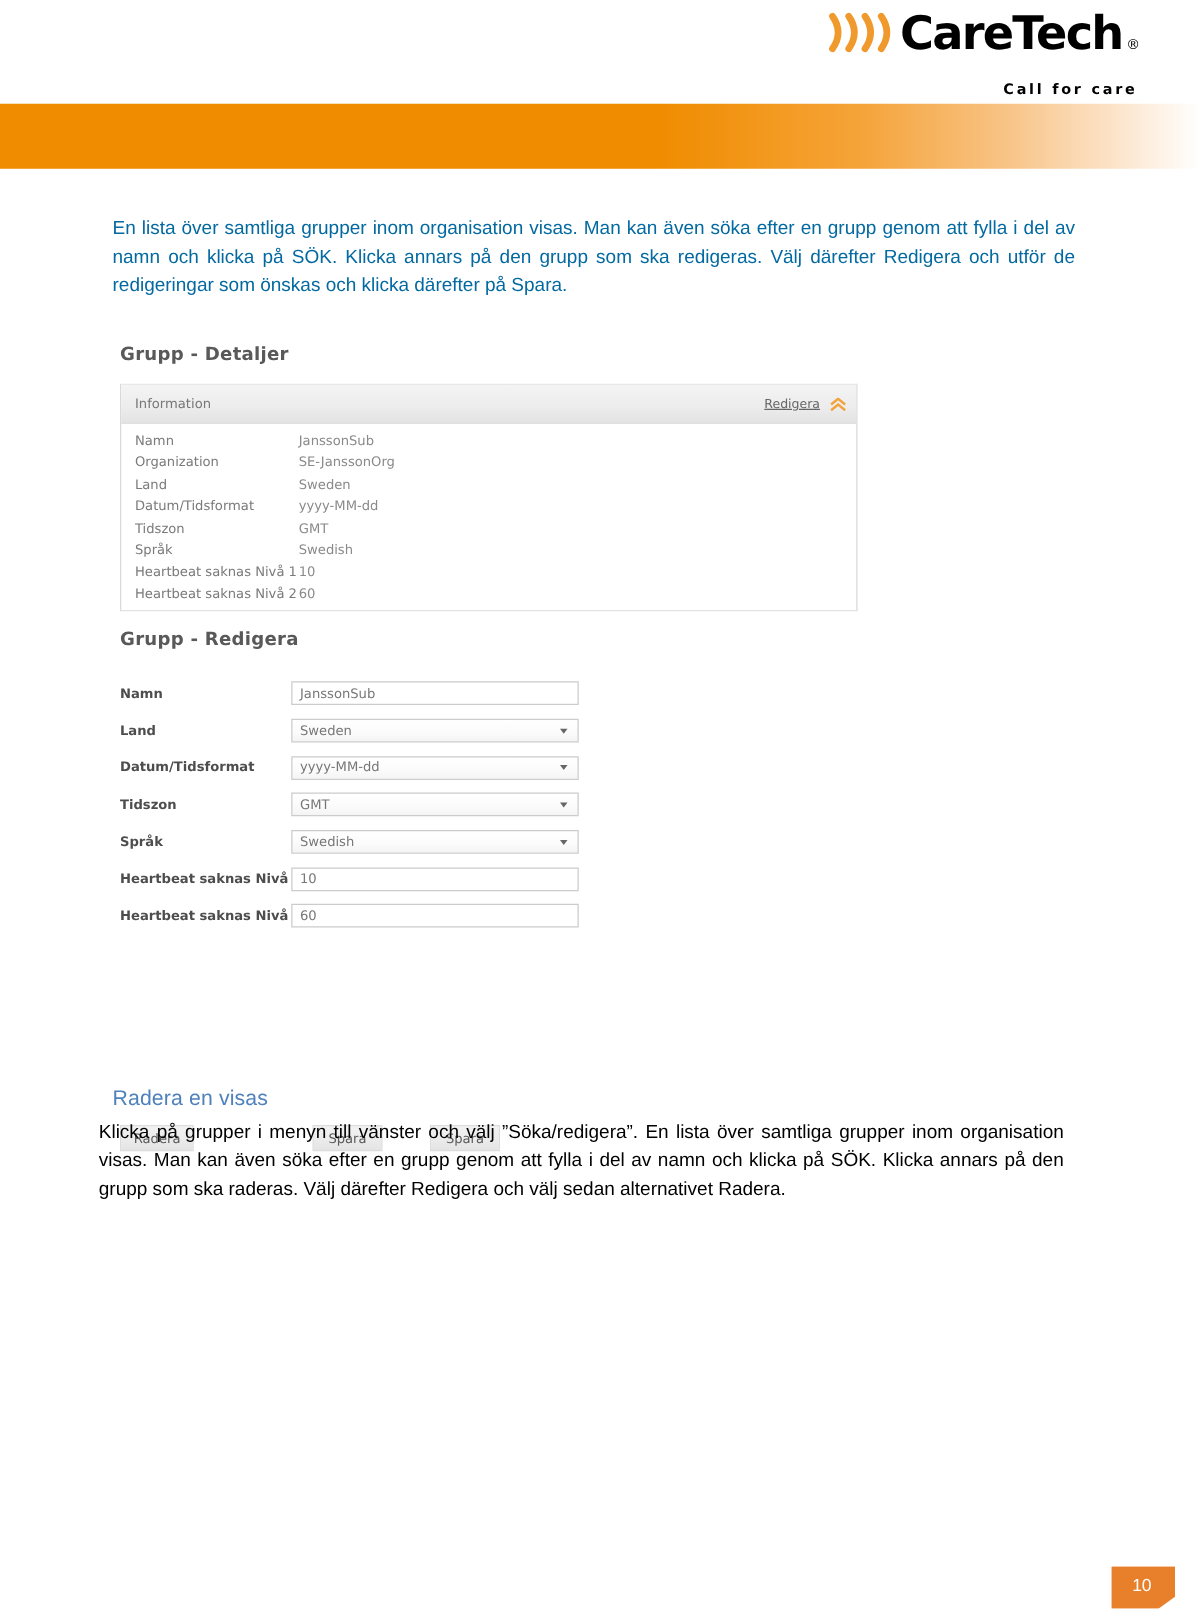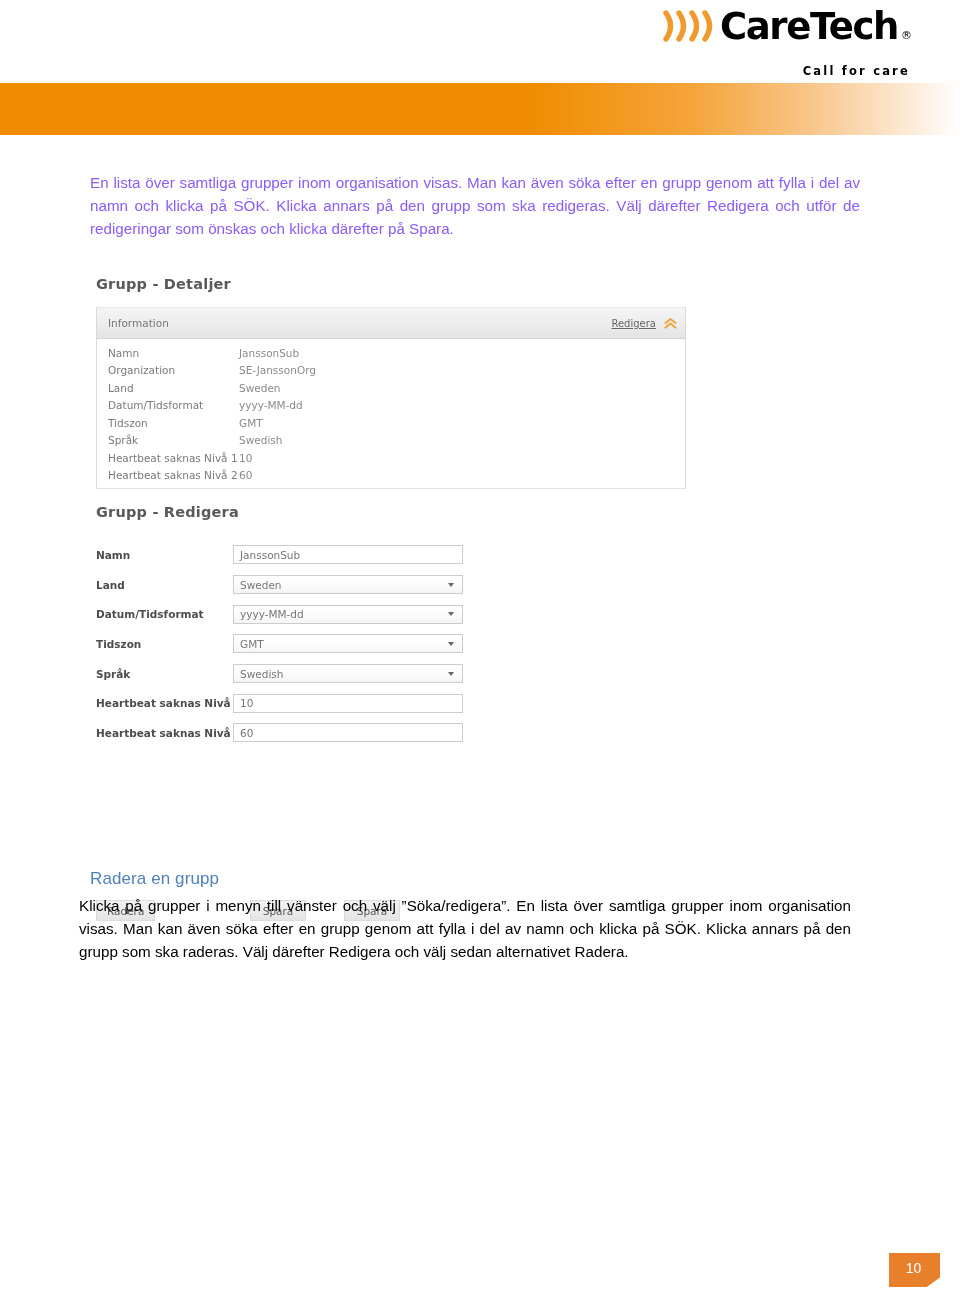--- a/index.html
+++ b/index.html
@@ -87,21 +87,21 @@
   }
 
   .intro-para {
     position: absolute;
     left: 90px;
     top: 21px;
     width: 770px;
     font-family: "Liberation Sans", sans-serif;
     font-size: 15.2px;
     line-height: 23px;
-    color: #8b5cf6;
+    color: #0369a1;
     text-align: justify;
     text-justify: inter-word;
   }
 
   
   .app-heading {
     position: absolute;
     font-family: "DejaVu Sans", sans-serif;
     font-weight: bold;
     font-size: 14.5px;
@@ -423,20 +423,20 @@
     </div>
   </div>
 
   <div class="form-buttons">
     <div class="btn" id="btn-radera">Radera</div>
     <div class="btn-spacer"></div>
     <div class="btn" id="btn-spara">Spara</div>
     <div class="btn" id="btn-avbryt">Spara</div>
   </div>
 
-  <h2 class="section-heading">Radera en grupp</h2>
+  <h2 class="section-heading">Radera en visas</h2>
   <p class="section-para">Klicka på grupper i menyn till vänster och välj ”Söka/redigera”.  En lista över samtliga grupper inom organisation visas. Man kan även söka efter en grupp genom att fylla i del av namn och klicka på SÖK. Klicka annars på den grupp som ska raderas. Välj därefter Redigera och välj sedan alternativet Radera.</p>
 
 </div>
 
 <div class="page-badge">
   <span class="page-badge-num">10</span>
 </div>
 
 </body></html>

